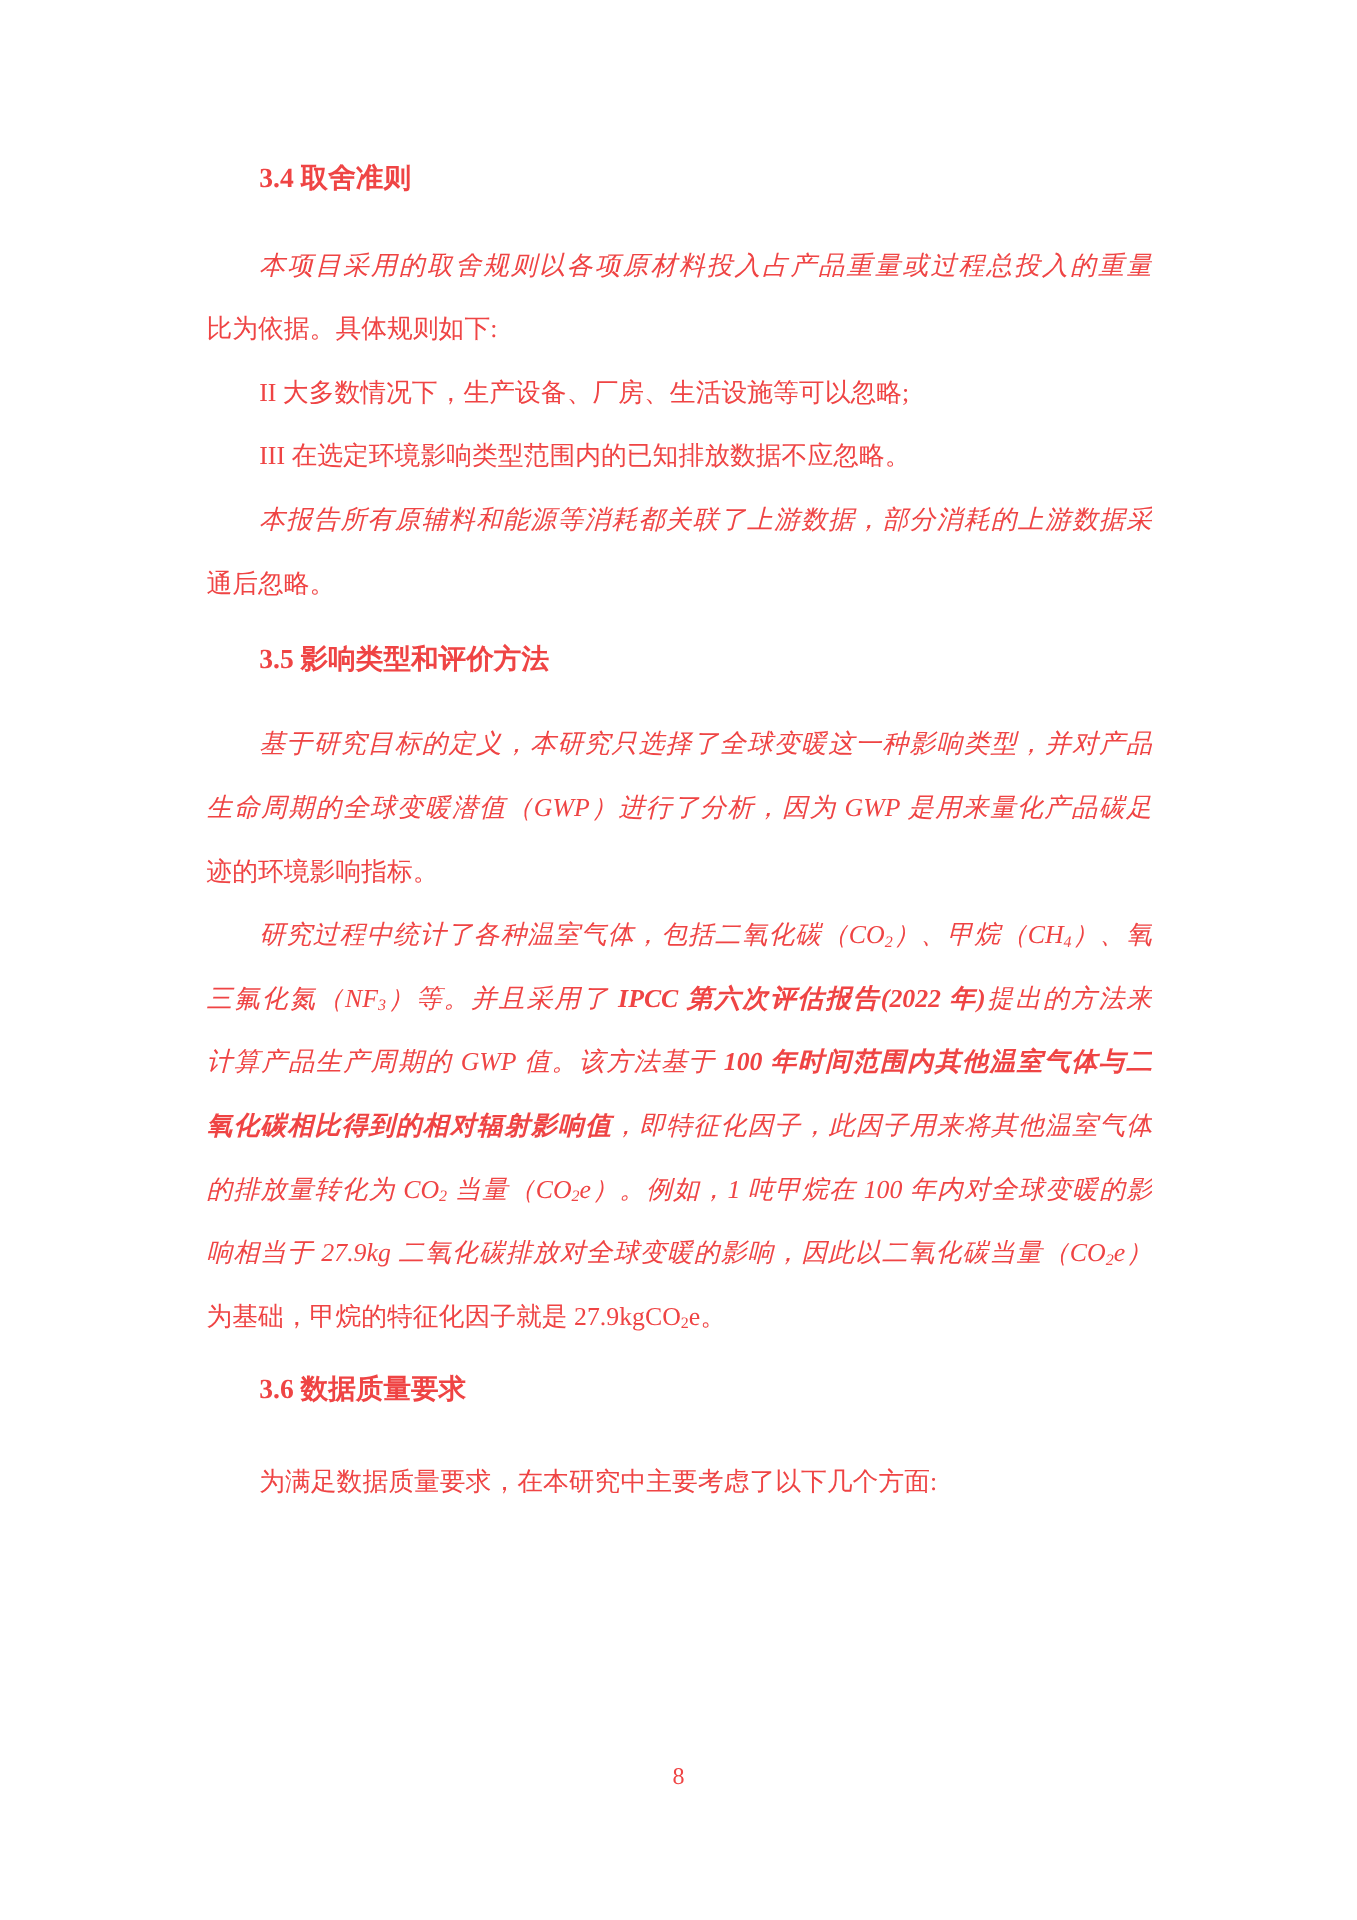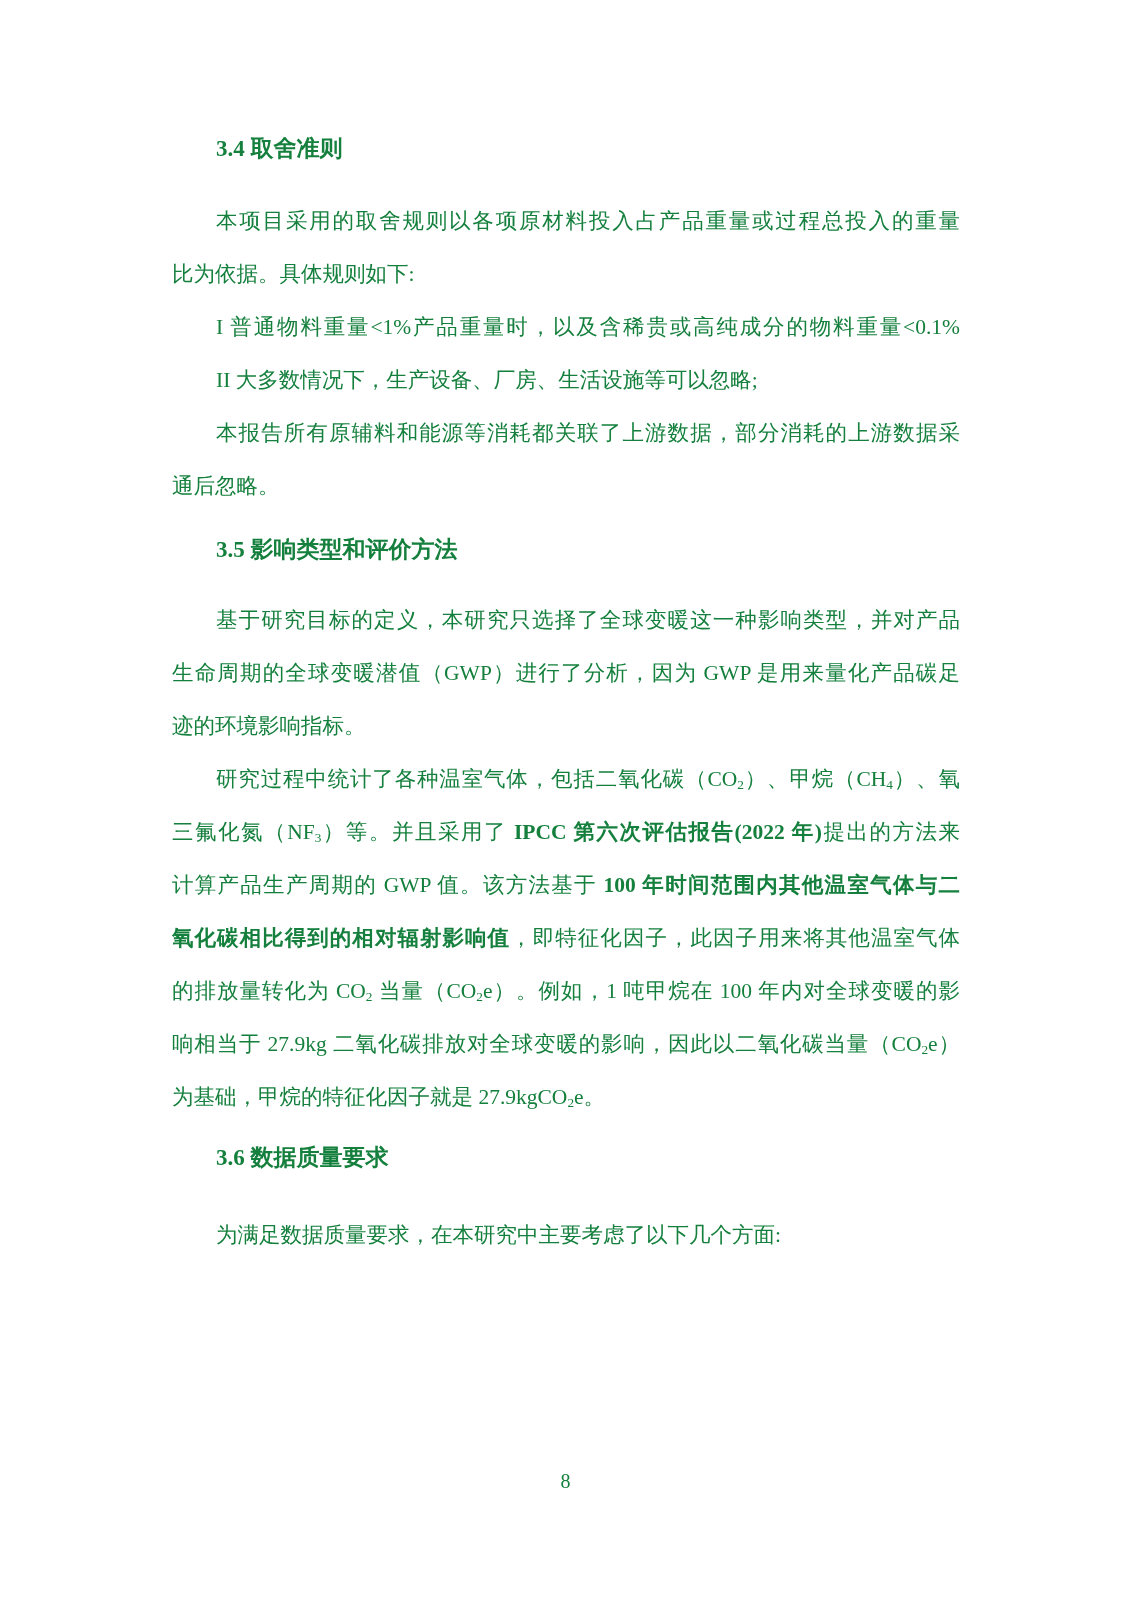--- a/index.html
+++ b/index.html
@@ -6,21 +6,21 @@
     margin: 0;
     padding: 0;
     background: #e9e9e9;
   }
   .page {
     position: relative;
     width: 1131px;
     height: 1600px;
     margin: 0 auto;
     background: #ffffff;
-    color: #15803d;
+    color: #ef4444;
     font-family: "Liberation Serif", "DejaVu Serif", serif;
     overflow: hidden;
   }
   .content {
     position: absolute;
     left: 172px;
     top: 132px;
     width: 788px;
     overflow: hidden; 
   }
@@ -38,20 +38,21 @@
     font-size: 21.5px;
     line-height: 53px;
     height: 53px;
     text-align: left;
   }
   .line.indent { text-indent: 44px; }
   .line.just {
     text-align: justify;
     text-align-last: justify;
     text-justify: inter-character;
+    font-style: italic;
   }
   .b { font-weight: bold; }
   .hei { font-family: "Liberation Sans", "DejaVu Sans", sans-serif; }
   .sub {
     font-size: 0.62em;
     vertical-align: -0.22em;
   }
   .footer {
     position: absolute;
     left: 0;
@@ -63,22 +64,22 @@
   }
 </style>
 </head>
 <body>
 
 <div class="page">
   <div class="content" id="doc">
       <div class="heading h1"><span class="b">3.4 </span><span class="b hei">取舍准则</span></div>
       <div class="line indent just"><span class="">本项目采用的取舍规则以各项原材料投入占产品重量或过程总投入的重量</span></div>
       <div class="line"><span class="">比为依据。具体规则如下:</span></div>
-      <div class="line indent just"><span class="">I 普通物料重量&lt;1%产品重量时，以及含稀贵或高纯成分的物料重量&lt;0.1%</span></div>
       <div class="line indent"><span class="">II 大多数情况下，生产设备、厂房、生活设施等可以忽略;</span></div>
+      <div class="line indent"><span class="">III 在选定环境影响类型范围内的已知排放数据不应忽略。</span></div>
       <div class="line indent just"><span class="">本报告所有原辅料和能源等消耗都关联了上游数据，部分消耗的上游数据采</span></div>
       <div class="line"><span class="">通后忽略。</span></div>
       <div class="heading h2"><span class="b">3.5 </span><span class="b hei">影响类型和评价方法</span></div>
       <div class="line indent just"><span class="">基于研究目标的定义，本研究只选择了全球变暖这一种影响类型，并对产品</span></div>
       <div class="line just"><span class="">生命周期的全球变暖潜值（GWP）进行了分析，因为 GWP 是用来量化产品碳足</span></div>
       <div class="line"><span class="">迹的环境影响指标。</span></div>
       <div class="line indent just"><span class="">研究过程中统计了各种温室气体，包括二氧化碳（CO</span><span class="sub">2</span><span class="">）、甲烷（CH</span><span class="sub">4</span><span class="">）、氧</span></div>
       <div class="line just"><span class="">三氟化氮（NF</span><span class="sub">3</span><span class="">）等。并且采用了 </span><span class="b">IPCC </span><span class="b hei">第六次评估报告</span><span class="b">(2022 年)</span><span class="">提出的方法来</span></div>
       <div class="line just"><span class="">计算产品生产周期的 GWP 值。该方法基于 </span><span class="b">100 </span><span class="b hei">年时间范围内其他温室气体与二</span></div>
       <div class="line just"><span class="b hei">氧化碳相比得到的相对辐射影响值</span><span class="">，即特征化因子，此因子用来将其他温室气体</span></div>

